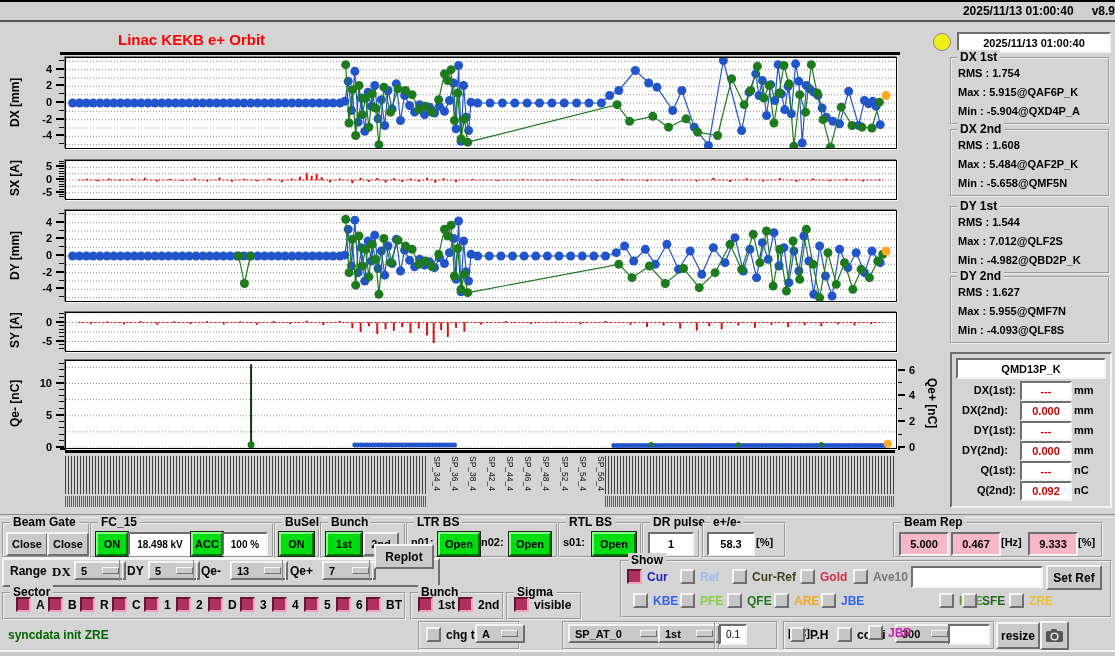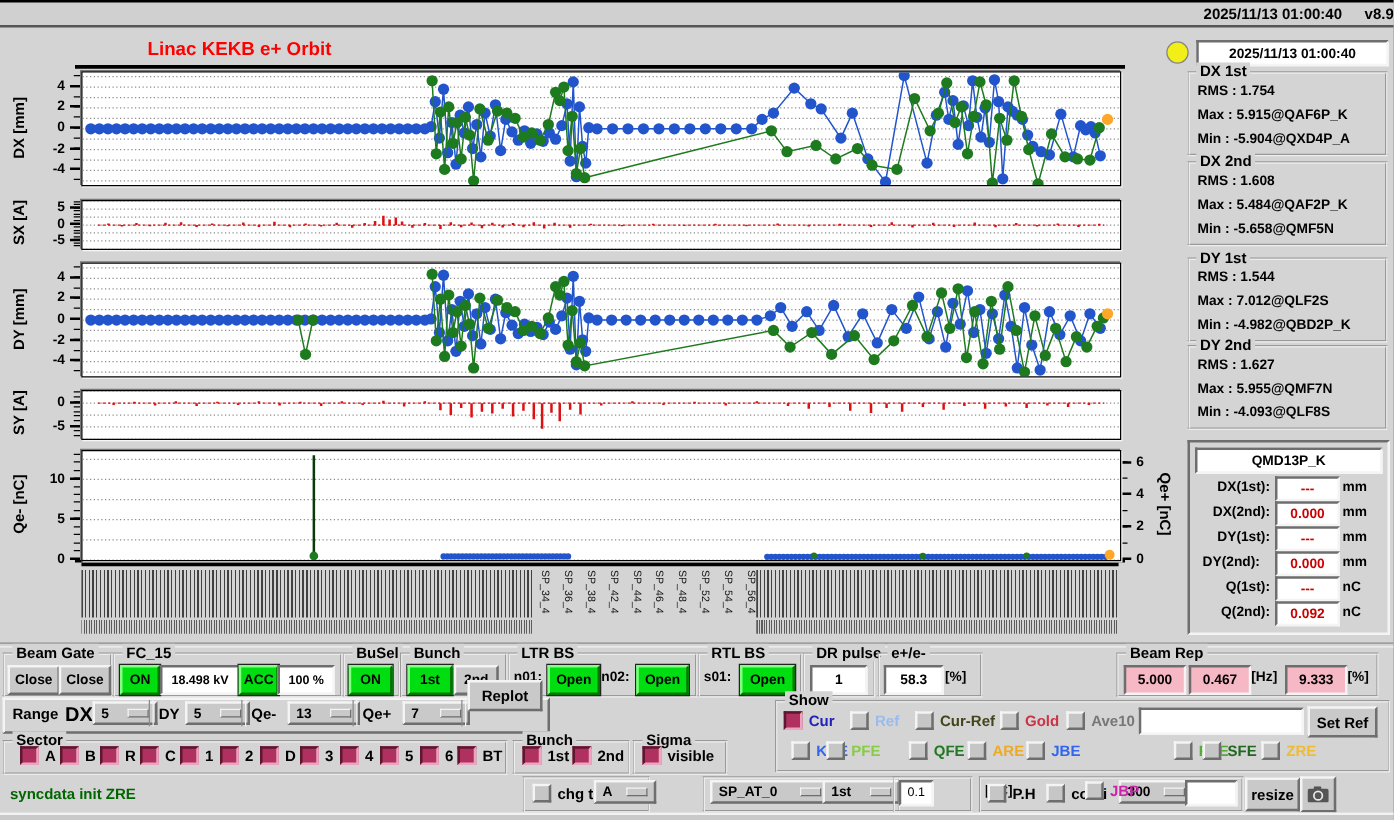--- a/index.html
+++ b/index.html
@@ -889,21 +889,21 @@
   </div>
 
   <div id="stats-boxes"></div>
 
   <div id="monitor" style="left:950px;top:352px;width:158px;height:152px;">
     <div class="field" style="left:4px;top:4px;width:146px;height:17px;">QMD13P_K</div>
     <div id="monitor-rows"></div>
   <div class="lbl" style="left: 2px; top: 30px; width: 62px; text-align: right;">DX(1st):</div>
       <div class="field redtxt" style="left: 68px; top: 27px; width: 48px; height: 16px;">---</div>
       <div class="lbl" style="left: 122px; top: 30px;">mm</div>
-      <div class="lbl" style="left: 2px; top: 50px; width: 62px; text-align: right;">DX(2nd):</div>
+      <div class="lbl" style="left: 2px; top: 50px; width: 62px; text-align: center;">DX(2nd):</div>
       <div class="field redtxt" style="left: 68px; top: 47px; width: 48px; height: 16px;">0.000</div>
       <div class="lbl" style="left: 122px; top: 50px;">mm</div>
       <div class="lbl" style="left: 2px; top: 70px; width: 62px; text-align: right;">DY(1st):</div>
       <div class="field redtxt" style="left: 68px; top: 67px; width: 48px; height: 16px;">---</div>
       <div class="lbl" style="left: 122px; top: 70px;">mm</div>
       <div class="lbl" style="left: 2px; top: 90px; width: 62px; text-align: center;">DY(2nd):</div>
       <div class="field redtxt" style="left: 68px; top: 87px; width: 48px; height: 16px;">0.000</div>
       <div class="lbl" style="left: 122px; top: 90px;">mm</div>
       <div class="lbl" style="left: 2px; top: 110px; width: 62px; text-align: right;">Q(1st):</div>
       <div class="field redtxt" style="left: 68px; top: 107px; width: 48px; height: 16px;">---</div>
@@ -969,21 +969,21 @@
     <span class="ftitle">Beam Rep</span>
     </div>
   <div class="field pink" style="left:899px;top:532px;width:46px;height:20px;">5.000</div>
   <div class="field pink" style="left:951px;top:532px;width:46px;height:20px;">0.467</div>
   <span class="lbl" style="left:1001px;top:536px;">[Hz]</span>
   <div class="field pink" style="left:1028px;top:532px;width:46px;height:20px;">9.333</div>
   <span class="lbl" style="left:1078px;top:536px;">[%]</span>
 
   <div class="raisedbar" style="left:2px;top:558px;width:434px;height:25px;"></div>
   <span class="lbl" style="left:10px;top:564px;font-size:12px;">Range</span>
-  <span class="lbl" style="left:52px;top:564px;font-size:16px;">DX</span>
+  <span class="lbl" style="left:52px;top:564px;font-size:13px;font-family:Liberation Serif, serif;">DX</span>
   <div class="opt" style="left:74px;top:561px;width:38px;height:15px;">
       <span>5</span>
       <span class="obar"></span>
     </div>
   <div class="sep" style="left:119px;top:560px;height:21px;"></div>
   <span class="lbl" style="left:127px;top:564px;font-size:12px;">DY</span>
   <div class="opt" style="left:148px;top:561px;width:38px;height:15px;">
       <span>5</span>
       <span class="obar"></span>
     </div>
@@ -1170,21 +1170,21 @@
       <span style="color: rgb(204, 51, 68);">Gold</span>
     </div>
     <div class="cb" style="left: 853px; top: 569px;">
       <div class="box"></div>
       <span style="color: rgb(119, 119, 119);">Ave10</span>
     </div>
     <div class="cb" style="left: 633px; top: 593px;">
       <div class="box"></div>
       <span style="color: rgb(51, 102, 238);">KBE</span>
     </div>
-    <div class="cb" style="left: 661px; top: 593px; text-align: right;">
+    <div class="cb" style="left: 680px; top: 593px; text-align: right;">
       <div class="box"></div>
       <span style="color: rgb(136, 204, 68);">PFE</span>
     </div>
     <div class="cb" style="left: 727px; top: 593px; align-items: center;">
       <div class="box"></div>
       <span style="color: rgb(34, 119, 34);">QFE</span>
     </div>
     <div class="cb" style="left: 774px; top: 593px;">
       <div class="box"></div>
       <span style="color: rgb(238, 170, 34);">ARE</span>

